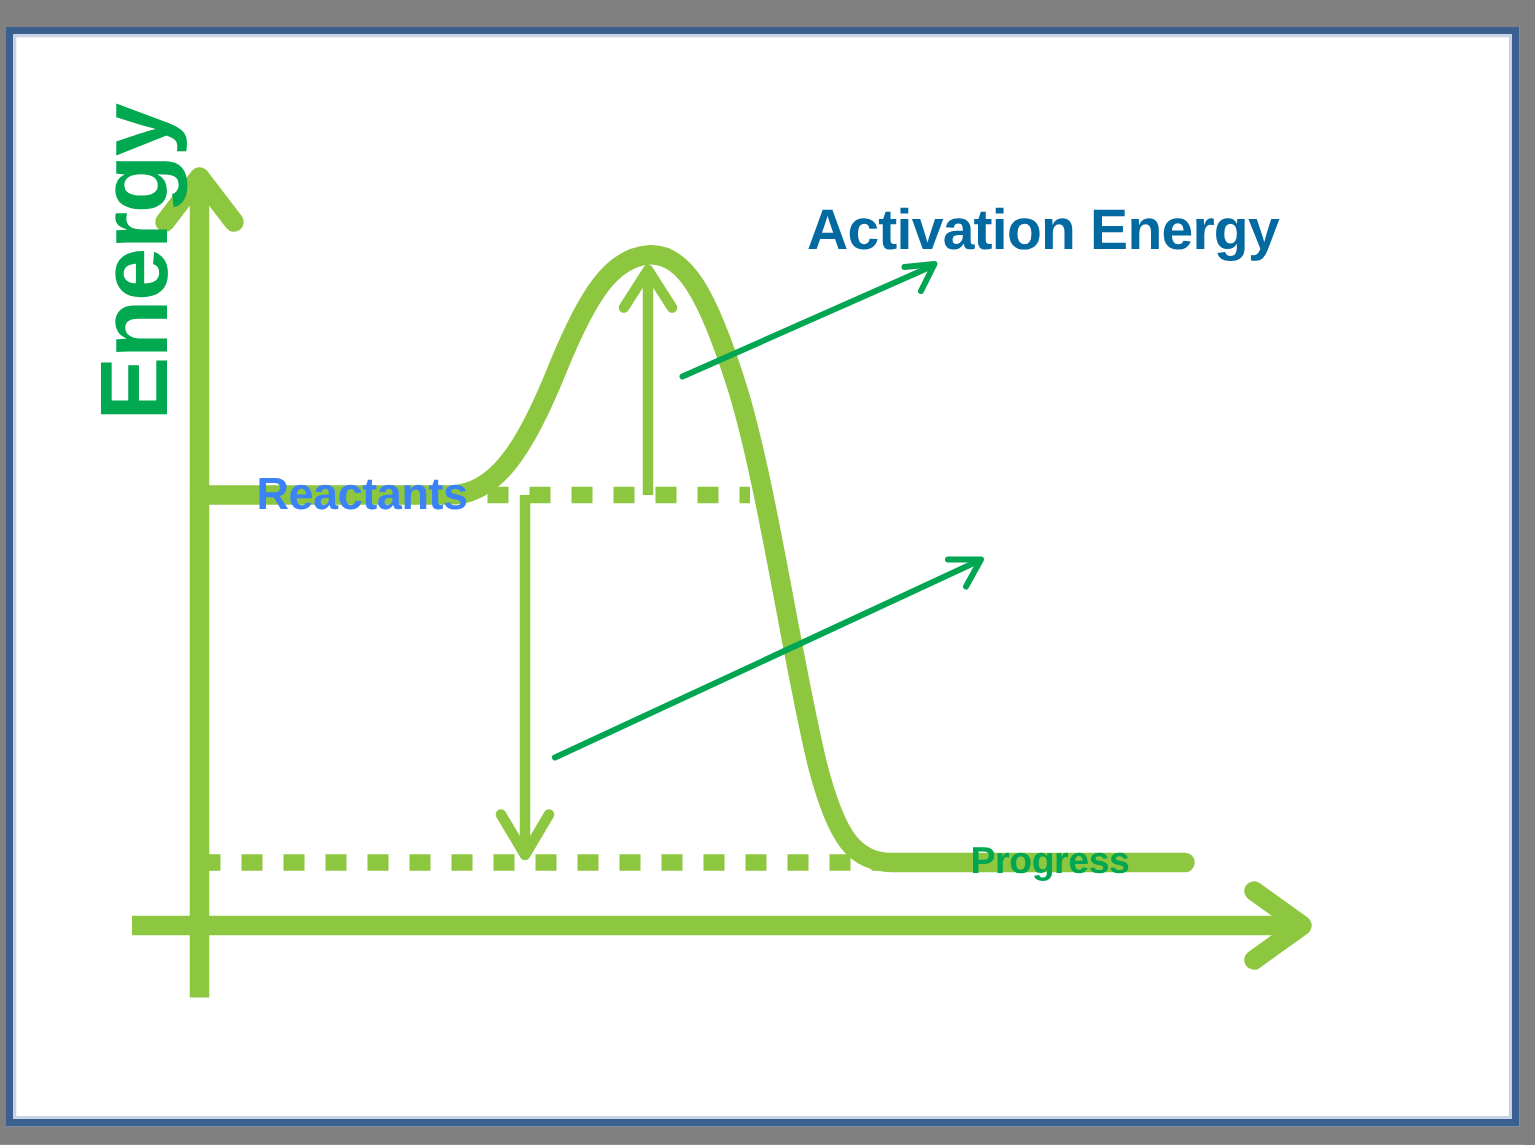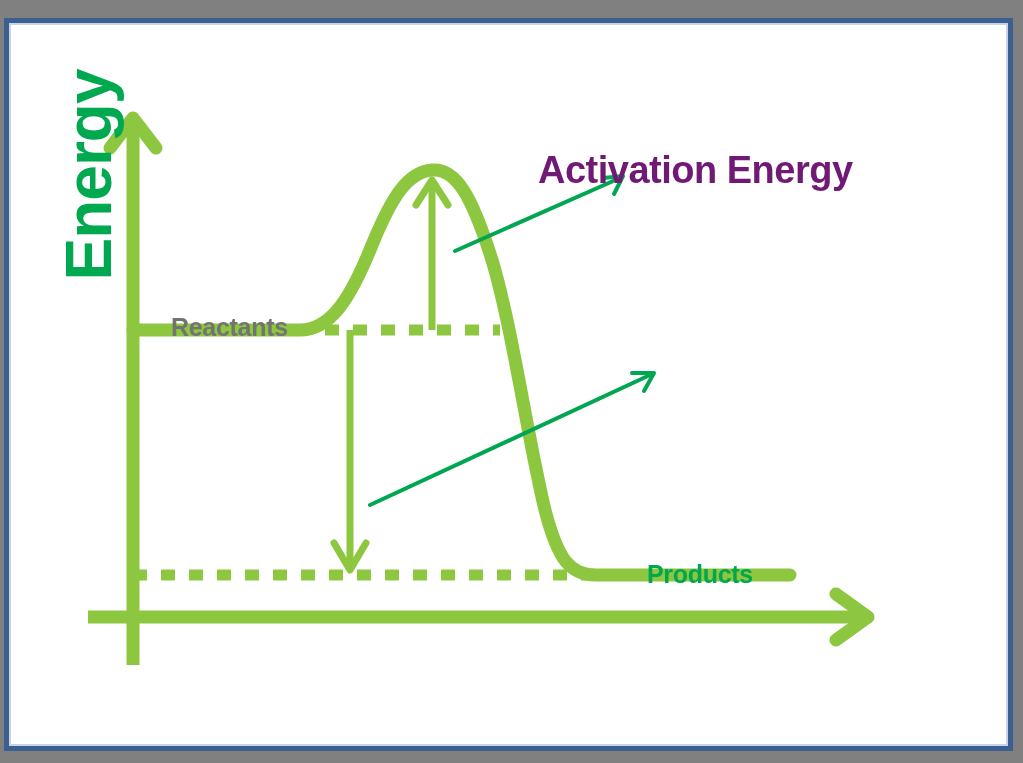--- a/index.html
+++ b/index.html
@@ -84,36 +84,35 @@
     top: 637px;
     font-size: 53px;
     letter-spacing: -1px;
     color: #00a94f;
   }
   #label-activation {
     left: 527px;
     top: 110px;
     font-size: 38px;
     letter-spacing: -0.5px;
-    color: #701a75;
-    margin-top: 16px;
+    color: #0369a1;
   }
   #label-enthalpy {
     left: 556px;
     top: 320px;
     font-size: 34px;
     letter-spacing: -0.5px;
     color: #00a94f;
   }
   #label-reactants {
     left: 160px;
     top: 290px;
-    font-size: 25px;
+    font-size: 30px;
     letter-spacing: -0.3px;
-    color: #737373;
+    color: #3b82f6;
   }
   #label-products {
     left: 636px;
     top: 537px;
     font-size: 25px;
     letter-spacing: -0.3px;
     color: #00a651;
   }
 </style>
 </head>
@@ -178,16 +177,16 @@
     </svg>
 
     <div class="txt" id="label-energy">Energy</div>
 
 
     <div class="txt" id="label-activation">Activation Energy</div>
 
 
     <div class="txt" id="label-reactants">Reactants</div>
 
-    <div class="txt" id="label-products">Products</div>
+    <div class="txt" id="label-products">Progress</div>
 
   </div>
 </div>
 
 </body></html>

